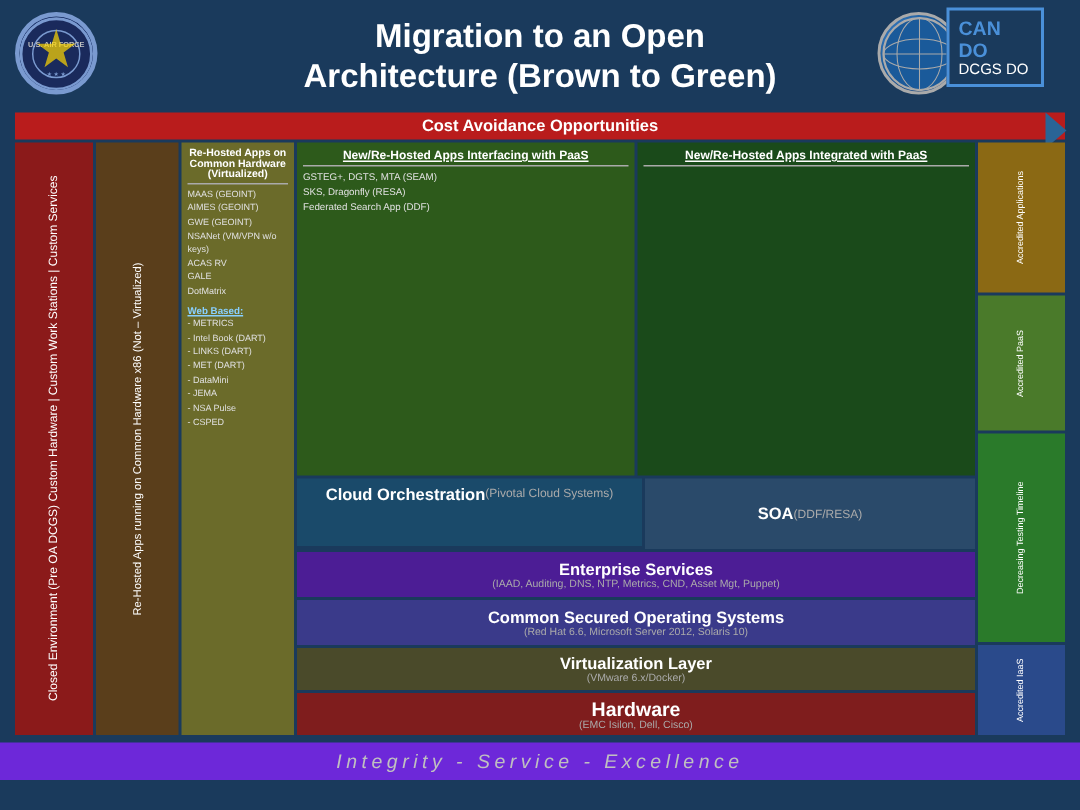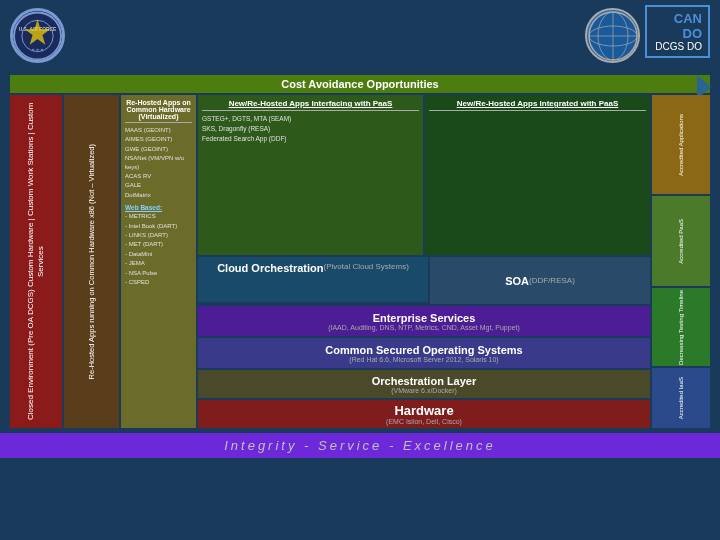--- a/index.html
+++ b/index.html
@@ -25,26 +25,26 @@
       display: flex;
       align-items: center;
       justify-content: center;
       padding: 8px 10px;
       position: relative;
       height: 75px;
     }
 
     .can-do-badge {
       position: absolute;
-      right: 10px;
+      right: 24px;
       top: 5px;
       background: #1a3a5c;
       border: 2px solid #4a90d9;
       padding: 4px 6px;
-      text-align: right;
+      text-align: left;
       width: 65px;
     }
 
     .can-do-badge .can {
       color: #4a90d9;
       font-size: 13px;
       font-weight: bold;
       display: block;
     }
 
@@ -63,21 +63,21 @@
       font-size: 22px;
       font-weight: bold;
       line-height: 1.2;
     }
 
     
     .main-content {
       margin: 2px 10px 5px 10px;
       display: flex;
       gap: 2px;
-      height: 333px;
+      height: 395px;
       position: relative;
     }
 
     
     .left-sidebar {
       background: #8b1a1a;
       width: 52px;
       display: flex;
       align-items: center;
       justify-content: center;
@@ -376,39 +376,45 @@
     <div class="af-logo" style="position:absolute; left:10px; top:8px;">
       <svg width="50" height="50" viewBox="0 0 50 50">
         <circle cx="25" cy="25" r="24" fill="#1a2a5c" stroke="#7a9ad0" stroke-width="2"></circle>
         <circle cx="25" cy="25" r="16" fill="none" stroke="#7a9ad0" stroke-width="1"></circle>
         <text x="25" y="20" text-anchor="middle" fill="#c0c0c0" font-size="5" font-weight="bold">U.S. AIR FORCE</text>
         <polygon points="25,8 28,18 38,18 30,24 33,34 25,28 17,34 20,24 12,18 22,18" fill="#ffd700" opacity="0.7"></polygon>
         <text x="25" y="40" text-anchor="middle" fill="#7a9ad0" font-size="4">★ ★ ★</text>
       </svg>
     </div>
 
+    <div class="header-title">
+      <h1>
+        <span>Migration to an Open</span><br>
+        <span>Architecture (Brown to Green)</span>
+      </h1>
+    </div>
 
     <div class="globe-logo" style="position:absolute; right:80px; top:8px;">
       <svg width="50" height="50" viewBox="0 0 50 50">
         <circle cx="25" cy="25" r="24" fill="#1a5a9a" stroke="#aaa" stroke-width="1.5"></circle>
         <ellipse cx="25" cy="25" rx="24" ry="10" fill="none" stroke="#aaa" stroke-width="0.7"></ellipse>
         <ellipse cx="25" cy="25" rx="15" ry="24" fill="none" stroke="#aaa" stroke-width="0.7"></ellipse>
         <line x1="1" y1="25" x2="49" y2="25" stroke="#aaa" stroke-width="0.7"></line>
         <line x1="25" y1="1" x2="25" y2="49" stroke="#aaa" stroke-width="0.7"></line>
       </svg>
     </div>
 
     <div class="can-do-badge">
       <span class="can">CAN DO</span>
       <span class="do">DCGS DO</span>
     </div>
   </div>
 
   <div style="margin: 0 10px 2px 10px; position: relative;">
-    <div style="background: #4d7c0f; color: white; text-align: center; padding: 3px 0; font-size: 11px; font-weight: bold; position: relative;">
+    <div style="background: #b91c1c; color: white; text-align: center; padding: 3px 0; font-size: 11px; font-weight: bold; position: relative;">
       <span>Cost Avoidance Opportunities</span>
       <div style="position:absolute; right:-1px; top:0; width:0; height:0; border-left: 14px solid #2a6496; border-top: 12px solid transparent; border-bottom: 12px solid transparent;"></div>
     </div>
   </div>
 
   <div class="main-content">
 
     <div class="left-sidebar">
       <div class="left-sidebar-text">Closed Environment (Pre OA DCGS) Custom Hardware | Custom Work Stations | Custom Services</div>
     </div>
@@ -474,21 +480,21 @@
         <div class="enterprise-title">Enterprise Services</div>
         <div class="enterprise-subtitle">(IAAD, Auditing, DNS, NTP, Metrics, CND, Asset Mgt, Puppet)</div>
       </div>
 
       <div class="common-os">
         <div class="common-os-title">Common Secured Operating Systems</div>
         <div class="common-os-subtitle">(Red Hat 6.6, Microsoft Server 2012, Solaris 10)</div>
       </div>
 
       <div class="virt-layer">
-        <div class="virt-title">Orchestration Layer</div>
+        <div class="virt-title">Virtualization Layer</div>
         <div class="virt-subtitle">(VMware 6.x/Docker)</div>
       </div>
 
       <div class="hardware-layer">
         <div class="hw-title">Hardware</div>
         <div class="hw-subtitle">(EMC Isilon, Dell, Cisco)</div>
       </div>
     </div>
 
     <div style="display:flex; flex-direction:column; width:58px; gap:2px; flex-shrink:0;">

